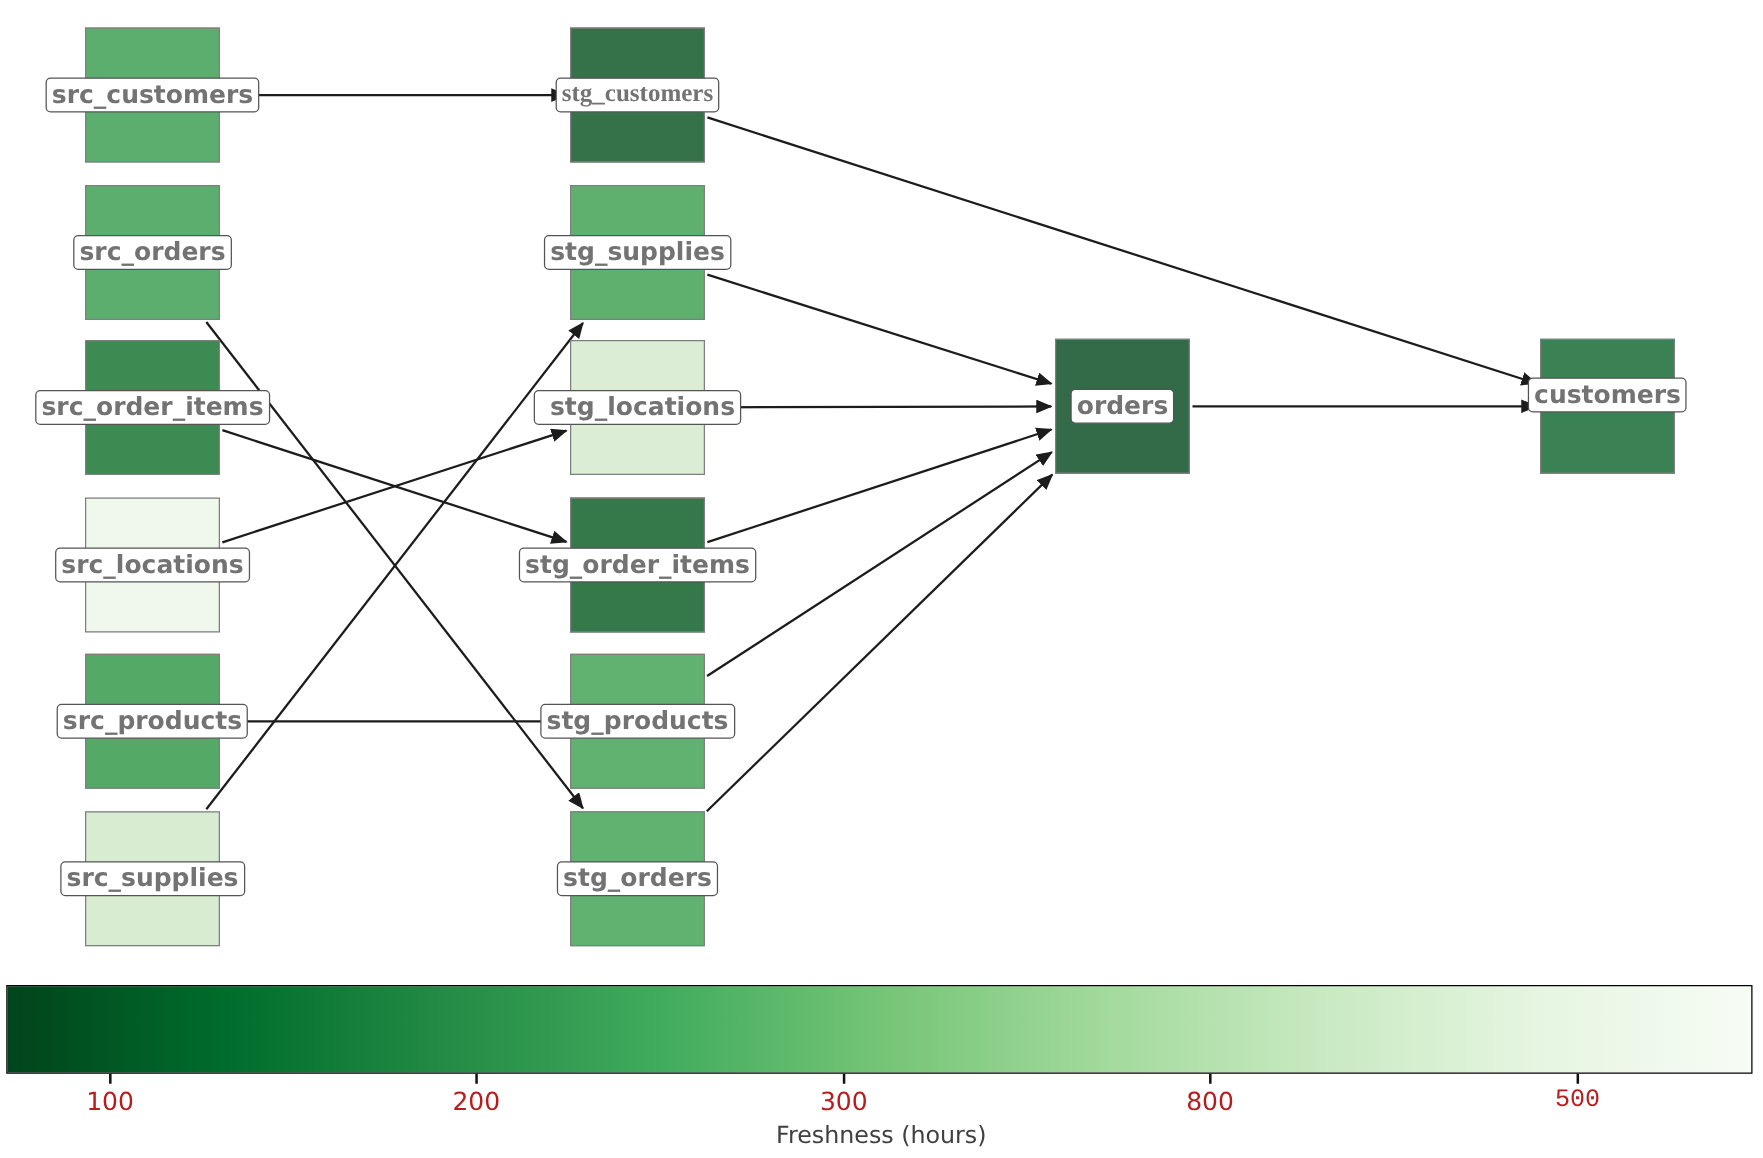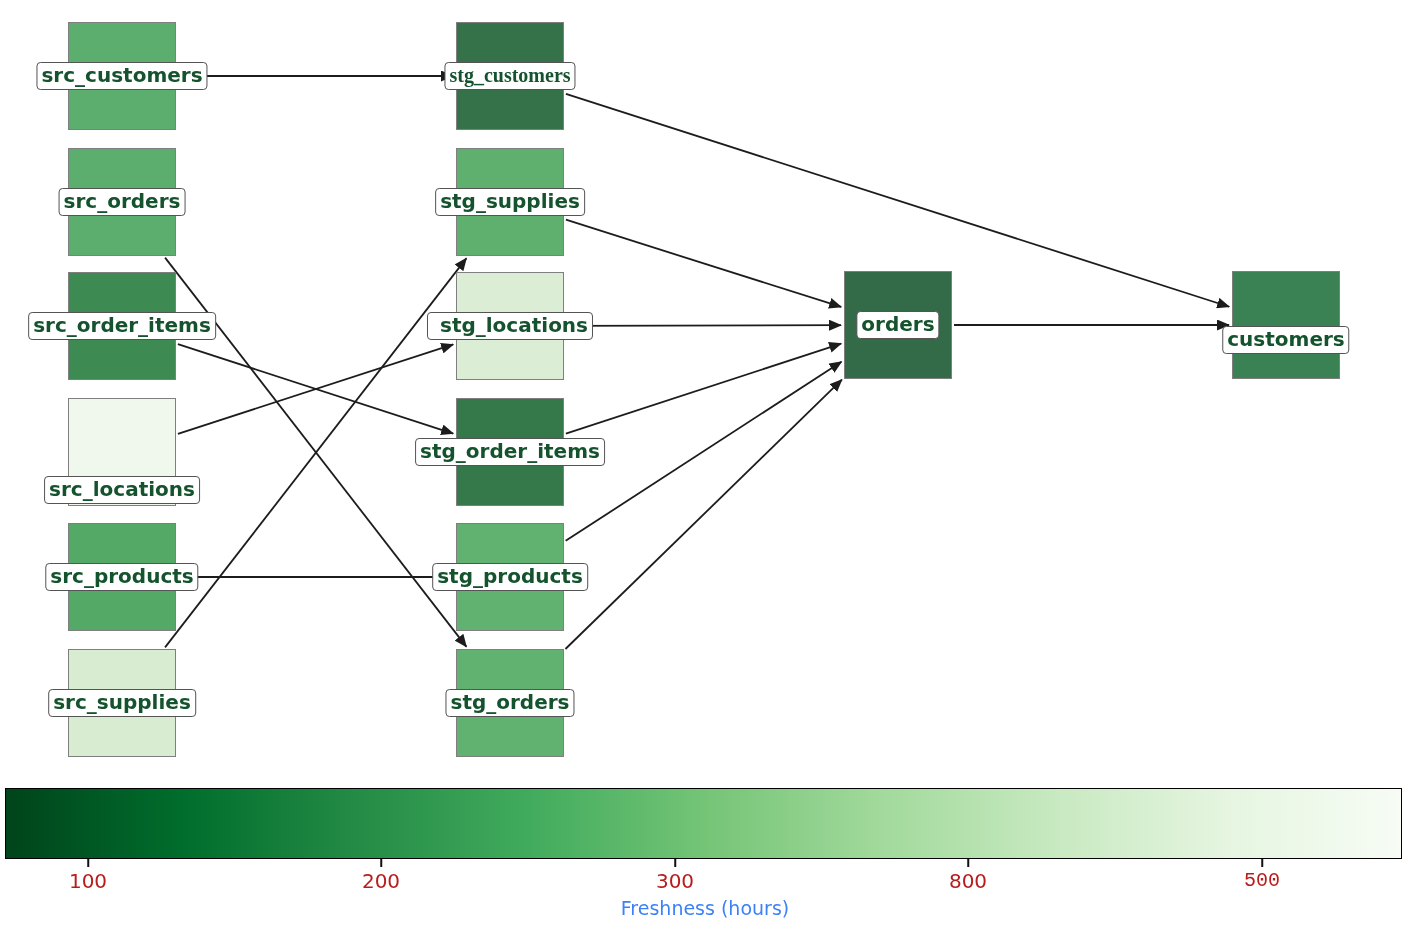--- a/index.html
+++ b/index.html
@@ -2,26 +2,26 @@
 <html><head>
 <meta charset="utf-8">
 <style>
   html,body{margin:0;padding:0;background:#fff;}
   #figure{position:relative;width:1410px;height:926px;background:#ffffff;overflow:hidden;
           font-family:"DejaVu Sans","Liberation Sans",sans-serif;}
   #edges-svg{position:absolute;left:0;top:0;width:1410px;height:926px;z-index:1;}
   .node-square{position:absolute;z-index:2;border:1.5px solid #7f7f7f;box-sizing:border-box;}
   .node-label{position:absolute;z-index:4;transform:translate(-50%,-50%);
               background:#ffffff;border:1.4px solid #545454;border-radius:4px;
-              padding:0px 4px 1px 4px;font-weight:bold;font-size:20px;color:#14532d;
+              padding:0px 4px 1px 4px;font-weight:bold;font-size:20px;color:#737373;
               white-space:nowrap;line-height:1.25;}
   #colorbar{position:absolute;z-index:2;box-sizing:border-box;border:1.8px solid #000;}
   .cb-tick{position:absolute;z-index:2;width:1.5px;height:8px;background:#111;transform:translateX(-50%);}
   .cb-ticklabel{position:absolute;z-index:2;transform:translateX(-50%);font-size:20px;color:#b91c1c;}
-  .cb-axis-label{position:absolute;z-index:2;transform:translateX(-50%);font-size:19px;color:#3b82f6;}
+  .cb-axis-label{position:absolute;z-index:2;transform:translateX(-50%);font-size:19px;color:#404040;}
 </style>
 </head>
 <body>
 
 <div id="figure">
   <svg id="edges-svg" xmlns="http://www.w3.org/2000/svg">
     <defs>
       <marker id="arrowhead" markerWidth="13" markerHeight="11" refX="12" refY="5.5" orient="auto" markerUnits="userSpaceOnUse">
         <path d="M0,0 L13,5.5 L0,11 Z" fill="#1c1c1c"></path>
       </marker>
@@ -53,31 +53,31 @@
       <div class="node-square" style="left: 456px; top: 398px; width: 108px; height: 108px; background: rgb(53, 121, 75);"></div>
       <div class="node-square" style="left: 456px; top: 523px; width: 108px; height: 108px; background: rgb(97, 178, 113);"></div>
       <div class="node-square" style="left: 456px; top: 649px; width: 108px; height: 108px; background: rgb(97, 178, 113);"></div>
       <div class="node-square" style="left: 844px; top: 271px; width: 108px; height: 108px; background: rgb(51, 107, 73);"></div>
       <div class="node-square" style="left: 1232px; top: 271px; width: 108px; height: 108px; background: rgb(58, 129, 83);"></div>
     </div>
   <div id="labels-layer">
       <div class="node-label" style="left: 122px; top: 76px;">src_customers</div>
       <div class="node-label" style="left: 122px; top: 202px;">src_orders</div>
       <div class="node-label" style="left: 122px; top: 326px;">src_order_items</div>
-      <div class="node-label" style="left: 122px; top: 452px; margin-top: 38px;">src_locations</div>
+      <div class="node-label" style="left: 122px; top: 452px;">src_locations</div>
       <div class="node-label" style="left: 122px; top: 577px;">src_products</div>
       <div class="node-label" style="left: 122px; top: 703px;">src_supplies</div>
       <div class="node-label" style="left: 510px; top: 76px; font-family: Liberation Serif, serif;">stg_customers</div>
       <div class="node-label" style="left: 510px; top: 202px;">stg_supplies</div>
       <div class="node-label" style="left: 510px; top: 326px; padding-left: 12px;">stg_locations</div>
       <div class="node-label" style="left: 510px; top: 452px;">stg_order_items</div>
       <div class="node-label" style="left: 510px; top: 577px;">stg_products</div>
       <div class="node-label" style="left: 510px; top: 703px;">stg_orders</div>
       <div class="node-label" style="left: 898px; top: 325px;">orders</div>
-      <div class="node-label" style="left: 1286px; top: 340px;">customers</div>
+      <div class="node-label" style="left: 1286px; top: 316px;">customers</div>
     </div>
 
   <div id="colorbar" style="left: 5px; top: 788px; width: 1397px; height: 71px; background-image: linear-gradient(to right, rgb(0, 68, 27) 0%, rgb(0, 109, 44) 12.5%, rgb(35, 139, 69) 25%, rgb(65, 171, 93) 37.5%, rgb(116, 196, 118) 50%, rgb(161, 217, 155) 62.5%, rgb(199, 233, 192) 75%, rgb(229, 245, 224) 87.5%, rgb(247, 252, 245) 100%);"></div>
   <div id="cb-ticks">
       <div class="cb-tick" style="left: 88px; top: 859px;"></div>
       <div class="cb-ticklabel" style="left: 88px; top: 869px;">100</div>
       <div class="cb-tick" style="left: 381px; top: 859px;"></div>
       <div class="cb-ticklabel" style="left: 381px; top: 869px;">200</div>
       <div class="cb-tick" style="left: 675px; top: 859px;"></div>
       <div class="cb-ticklabel" style="left: 675px; top: 869px;">300</div>

